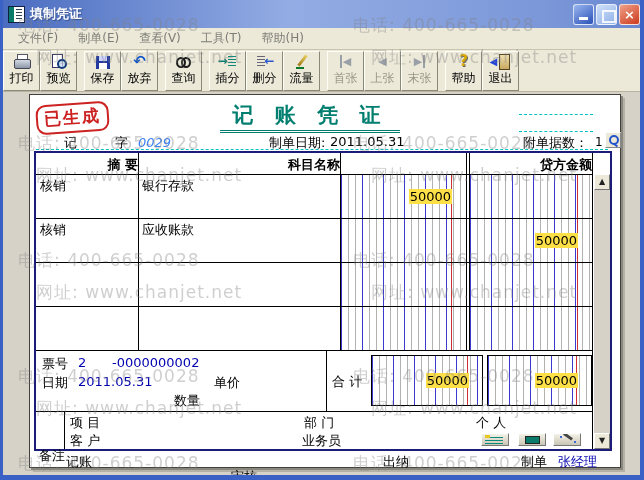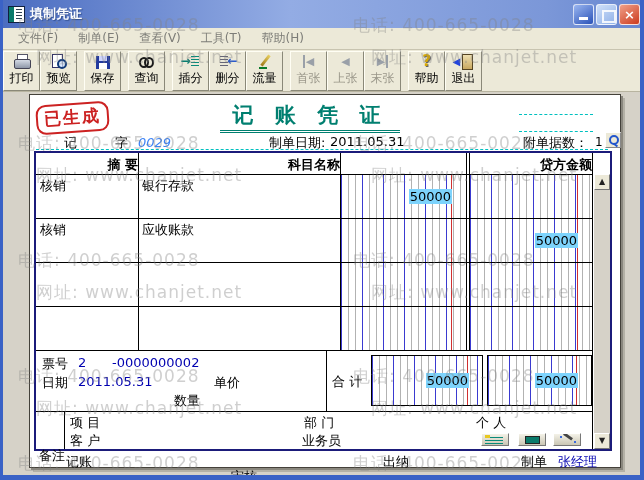--- a/index.html
+++ b/index.html
@@ -94,21 +94,21 @@
              background:#2255cc; transform:rotate(40deg); }
   
   .sheet { position:absolute; left:4px; top:56px; width:578px; height:300px; border:2px solid #1b1b7a; background:#fff; }
   .vline, .hline { position:absolute; background:#000; }
   .ruled { background:
       linear-gradient(90deg, transparent 0, transparent calc(100% - 15px), #d03030 calc(100% - 15px), #d03030 calc(100% - 14px), transparent calc(100% - 14px)),
       repeating-linear-gradient(90deg, #3a3ad0 0 1px, transparent 1px 21px),
       repeating-linear-gradient(90deg, #b2b2b2 0 1px, transparent 1px 7px); }
   .hdr { position:absolute; top:3px; font-size:13px; font-weight:bold; text-align:right; }
   .cellTxt { position:absolute; font-size:13px; }
-  .num { position:absolute; font-size:13px; background:#7dd3fc; padding:0 1px; }
+  .num { position:absolute; font-size:13px; background:#fde047; padding:0 1px; }
   .num:empty { display:none; }
   .totbox { position:absolute; border:1px solid #000; }
   .sb { position:absolute; left:558px; top:21px; width:16px; height:275px; background:#d6d2c8; }
   .sb-btn { position:absolute; left:0; width:16px; height:16px; background:#ece9d8;
             border:1px solid; border-color:#fff #777 #777 #fff; font-size:8px; line-height:14px;
             text-align:center; color:#222; }
   .rm-btn { position:absolute; width:28px; height:13px; background:linear-gradient(#f4f2e8,#cac6b4);
             border:1px solid; border-color:#fff #777 #777 #fff; overflow:hidden; }
   .rm-btn i { position:absolute; display:block; }
   .sig { position:absolute; top:358px; font-size:13px; }
@@ -144,20 +144,24 @@
         <span class="ic ic-print"></span>
         <span class="tlabel">打印</span>
       </div>
     <div class="tbtn">
         <span class="ic ic-preview"></span>
         <span class="tlabel">预览</span>
       </div>
     <div class="tbtn gap">
         <span class="ic ic-save"></span>
         <span class="tlabel">保存</span>
+      </div>
+    <div class="tbtn">
+        <span class="ic ic-undo"></span>
+        <span class="tlabel">放弃</span>
       </div>
     <div class="tbtn gap">
         <span class="ic ic-search"></span>
         <span class="tlabel">查询</span>
       </div>
     <div class="tbtn gap">
         <span class="ic ic-insert"></span>
         <span class="tlabel">插分</span>
       </div>
     <div class="tbtn">

